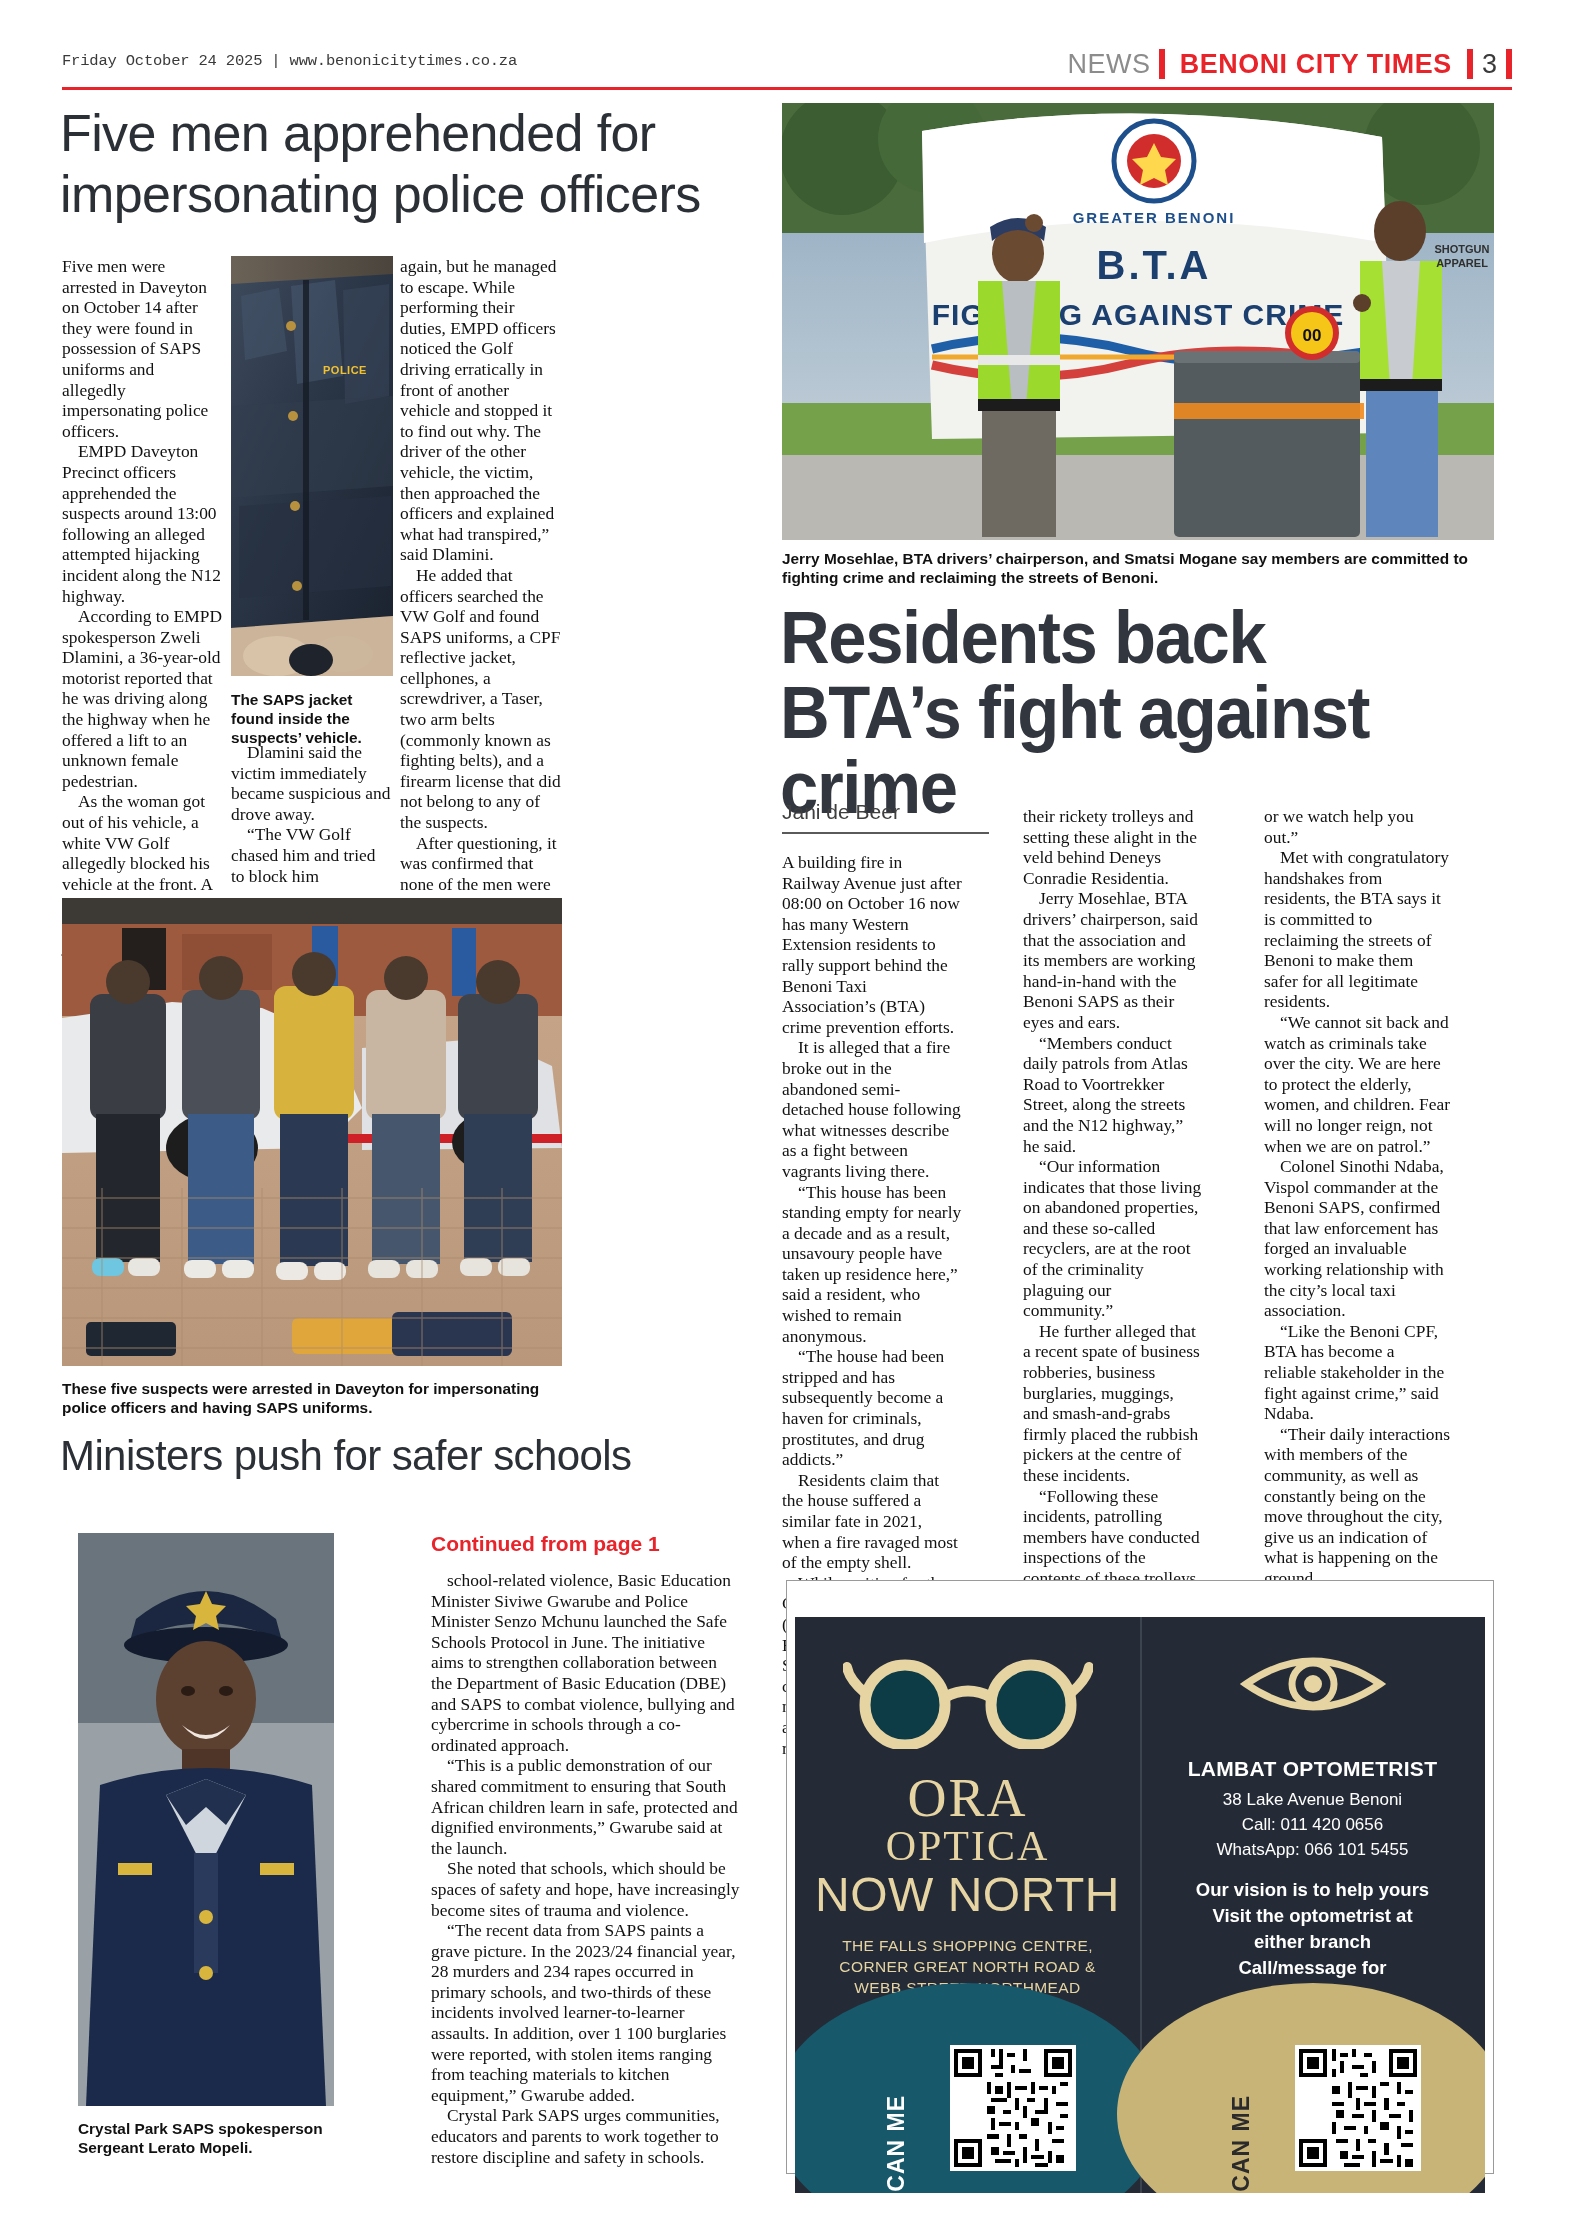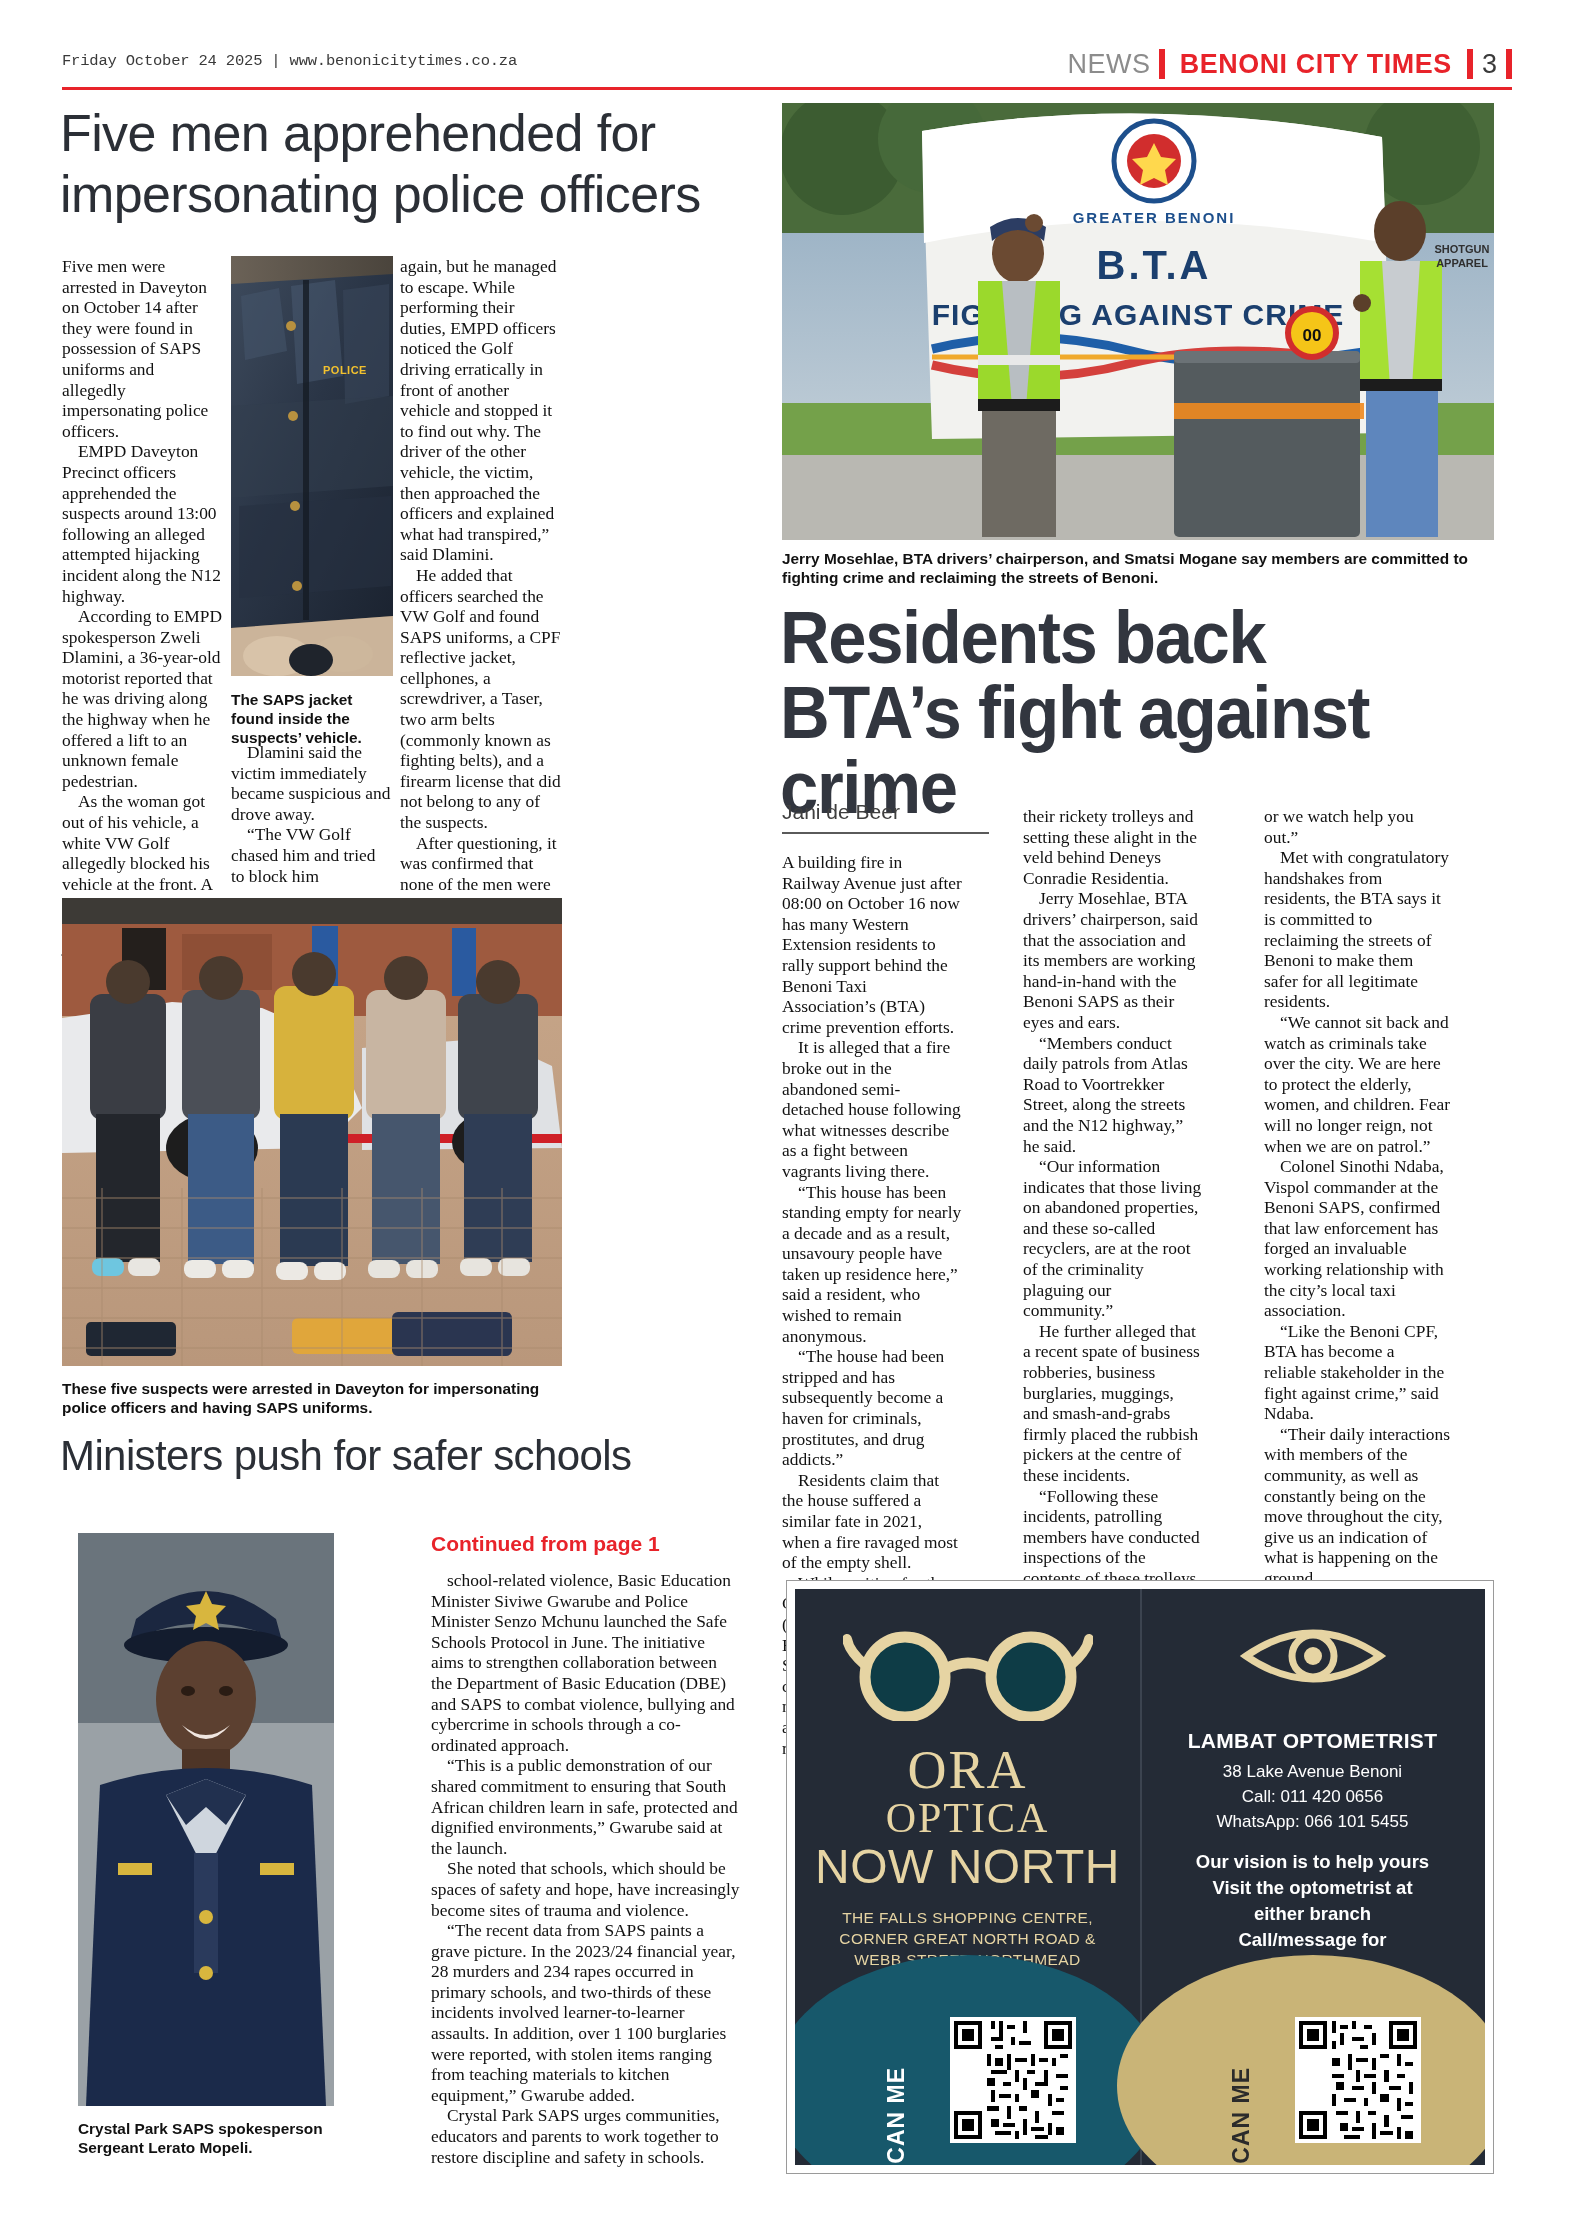--- a/index.html
+++ b/index.html
@@ -80,21 +80,21 @@
   
   .ph-officer { left:78px; top:1533px; width:256px; height:573px; }
   .cap-officer { left:78px; top:2119px; width:270px; }
 
   .a3 { position:absolute; left:431px; top:1570px; width:311px;
     font-family:"Liberation Serif", serif; font-size:17.4px; line-height:20.6px; color:#111; }
   .a3 p { text-indent:16px; }
 
   
   .adbox { position:absolute; left:786px; top:1580px; width:708px; height:594px; background:#fff; border:1px solid #9a9a9a; padding:8px; }
-  .adinner { position:relative; width:100%; height:100%; background:#242b36; overflow:hidden; display:flex; }
+  .adinner { position:relative; width:100%; height:100%; background:#242b36; overflow:hidden; display:flex;margin-top:28px; }
   .ad-left { position:relative; width:50%; height:100%; }
   .ad-right { position:relative; width:50%; height:100%;padding-left:30px; }
   .ad-sep { position:absolute; left:50%; top:0; width:2px; height:100%; background:#3c4450; }
 
   .glasses { position:absolute; left:50%; top:36px; transform:translateX(-50%); }
   .ora { position:absolute; left:0; right:0; top:150px; text-align:center;
         font-family:"Liberation Serif", serif; font-size:54px; color:#e6d4a3; letter-spacing:2px; }
   .optica { position:absolute; left:0; right:0; top:205px; text-align:center;
         font-family:"Liberation Serif", serif; font-size:42px; color:#e6d4a3; letter-spacing:2px; }
   .nowopen { position:absolute; left:0; right:0; top:250px; text-align:center;

